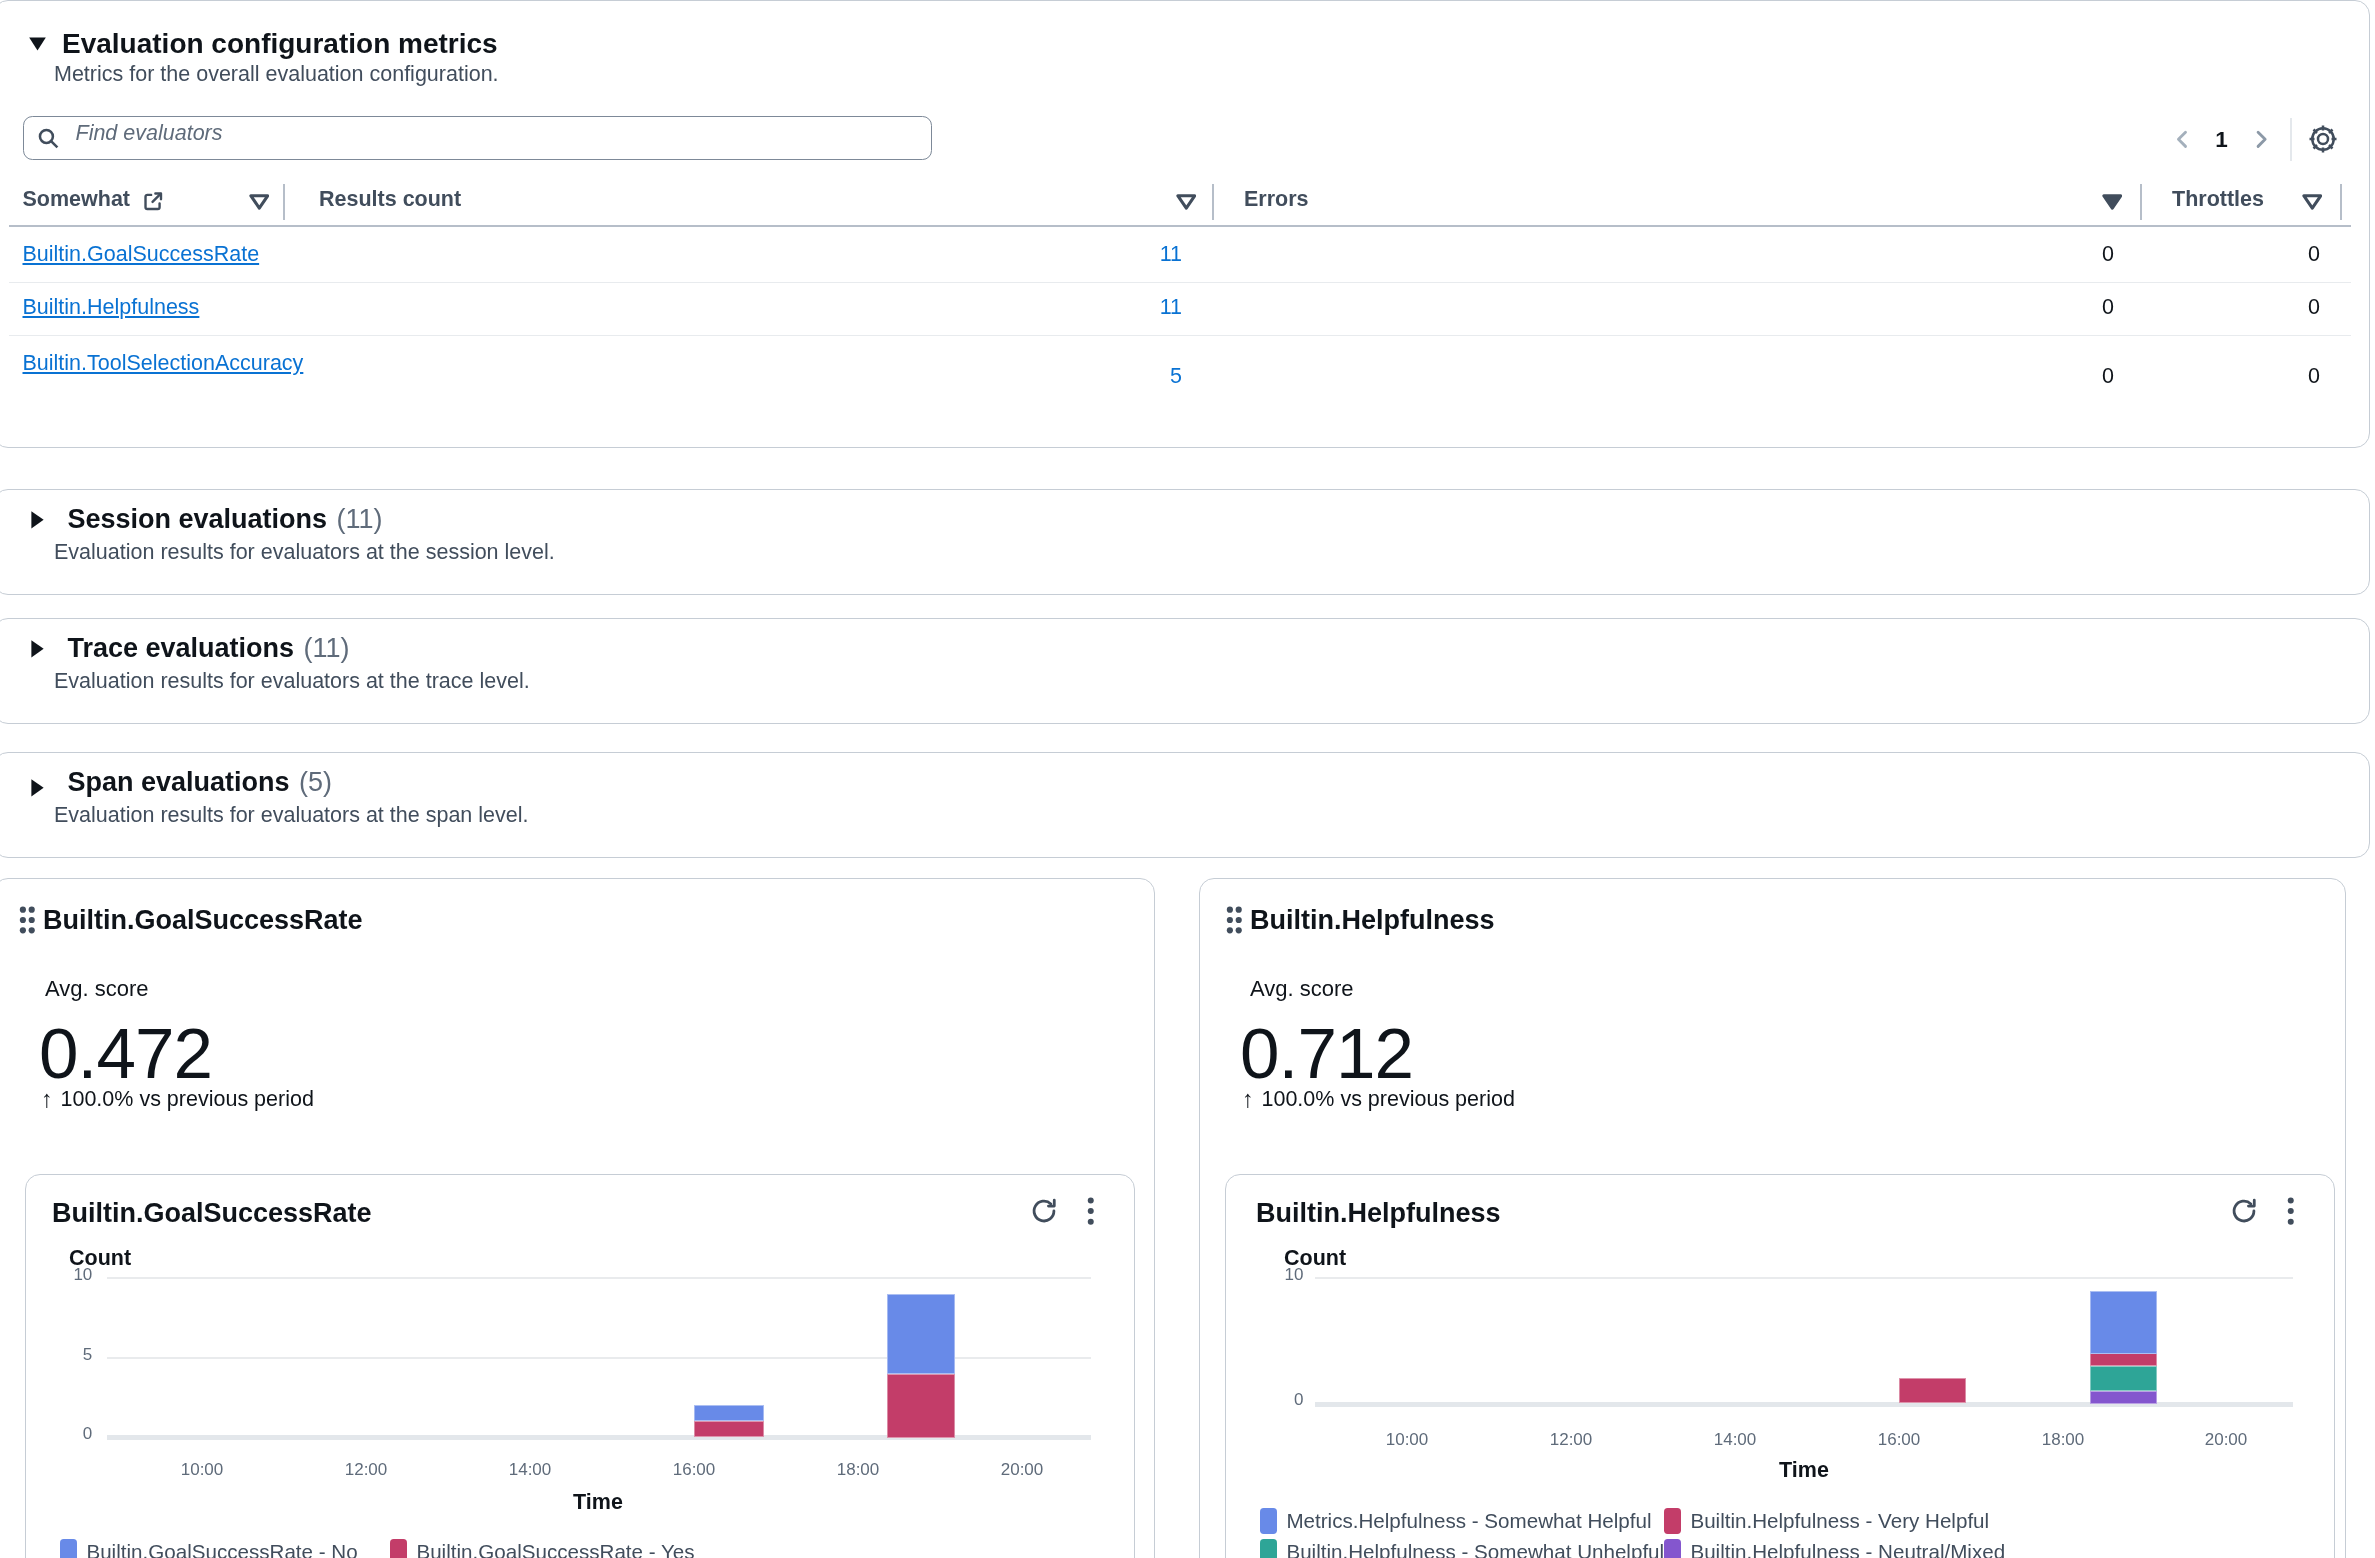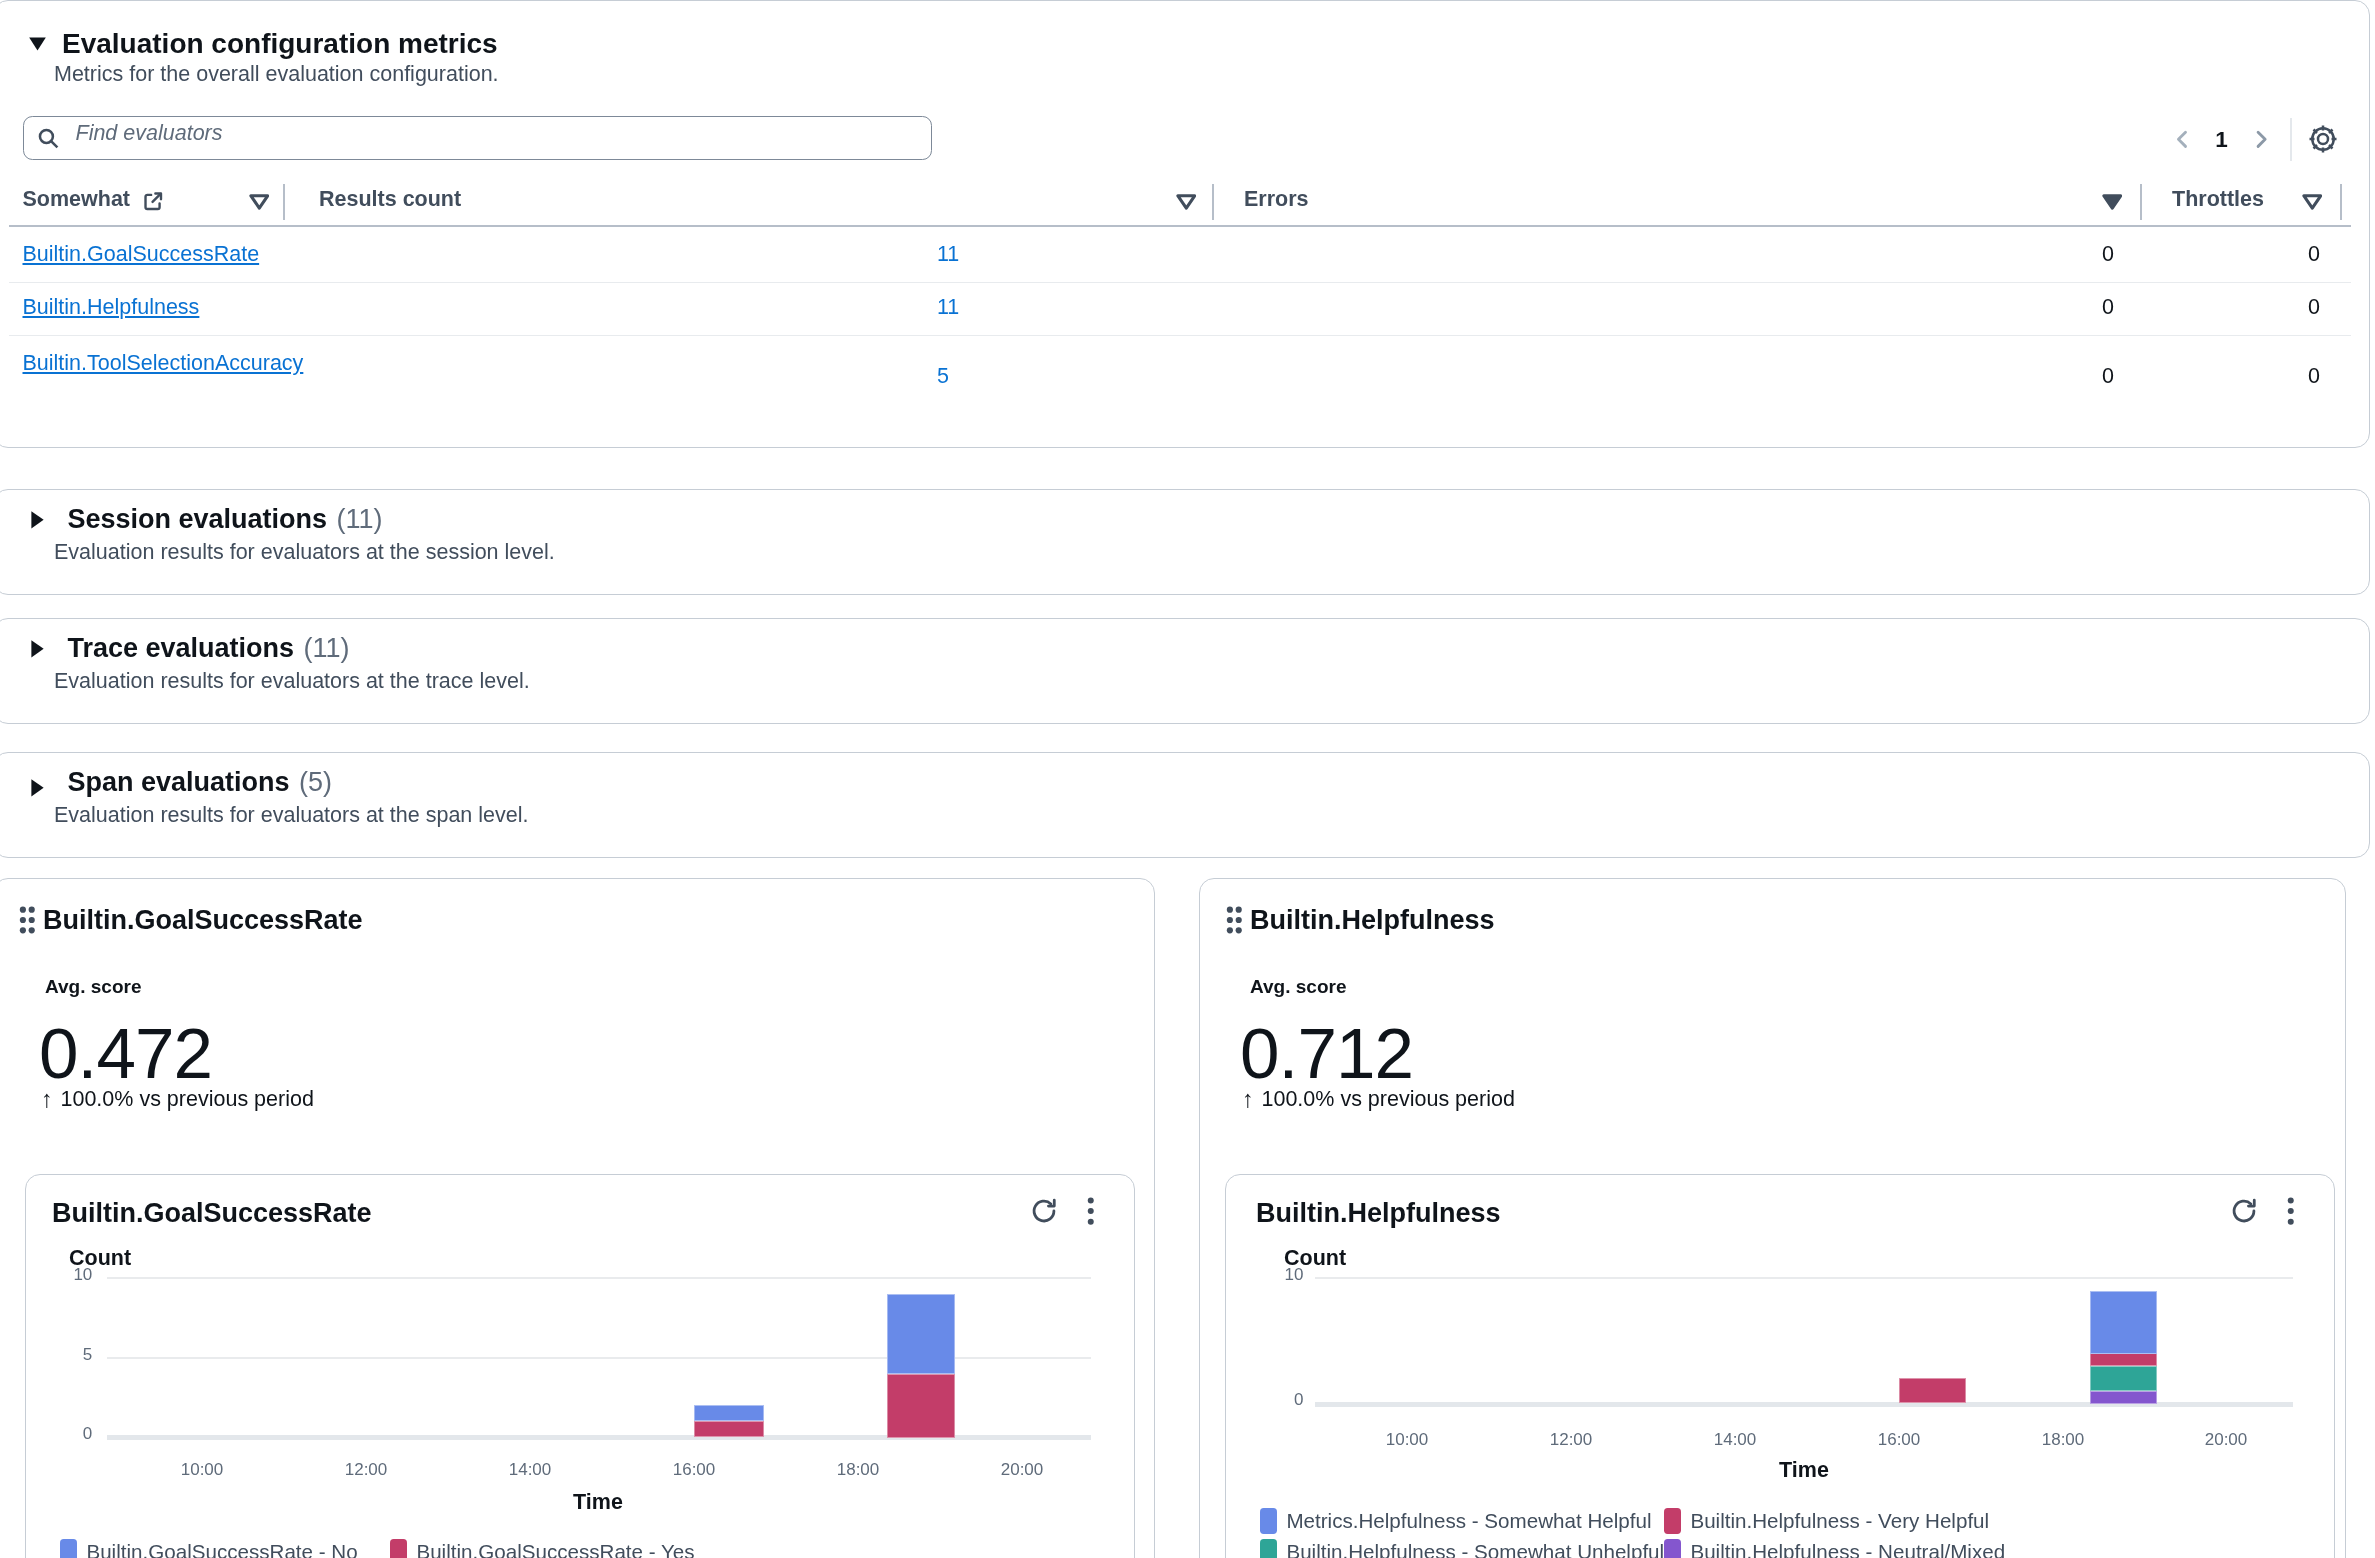--- a/index.html
+++ b/index.html
@@ -24,24 +24,24 @@
   .search::placeholder{font-style:italic;color:#5f6b7a;opacity:1;}
   .icon-btn{position:absolute;display:flex;align-items:center;justify-content:center;
     background:none;border:none;padding:0;cursor:pointer;}
   .thead{font-size:21.5px;font-weight:bold;color:#414d5c;white-space:nowrap;}
   .vdiv{position:absolute;width:1.9px;background:#b6bec9;}
   .hline{position:absolute;background:#b6bec9;}
   .rowline{position:absolute;background:#e8ebee;height:0.9px;}
   a.lnk{color:#0972d3;text-decoration:underline;font-size:21.5px;cursor:pointer;}
   .numlnk{color:#0972d3;font-size:21.5px;text-decoration:none;cursor:pointer;}
   .cellnum{font-size:21.5px;color:#0f141a;text-align:right;}
-  .rightal{text-align:left;}
+  .rightal{text-align:right;}
   .pag{position:absolute;display:flex;align-items:center;justify-content:space-between;}
   .pagenum{font-size:22.5px;font-weight:bold;color:#0f141a;}
-  .metric-label{font-size:19px;font-weight:bold;color:#0f141a;}
+  .metric-label{font-size:22px;font-weight:normal;color:#0f141a;}
   .metric-value{font-size:71px;font-weight:300;color:#0f141a;line-height:79px;letter-spacing:-0.9px;}
   .trend{display:flex;align-items:center;font-size:21.5px;color:#0f141a;}
   .trend .arr{font-weight:bold;font-size:24px;margin-right:7.5px;}
   .chart-title{font-size:27px;font-weight:bold;color:#0f141a;white-space:nowrap;}
   .axis-name{font-size:21.5px;font-weight:bold;color:#0f141a;}
   .tick{position:absolute;font-size:17px;color:#5f6b7a;}
   .gridline{position:absolute;height:1.9px;background:#e9ebed;}
   .baseline{position:absolute;height:4.7px;background:#e3e7eb;}
   .barseg{position:absolute;box-shadow:inset 0 0 0 0.9px rgba(255,255,255,.45);}
   .legend-item{position:absolute;display:flex;align-items:center;white-space:nowrap;}

